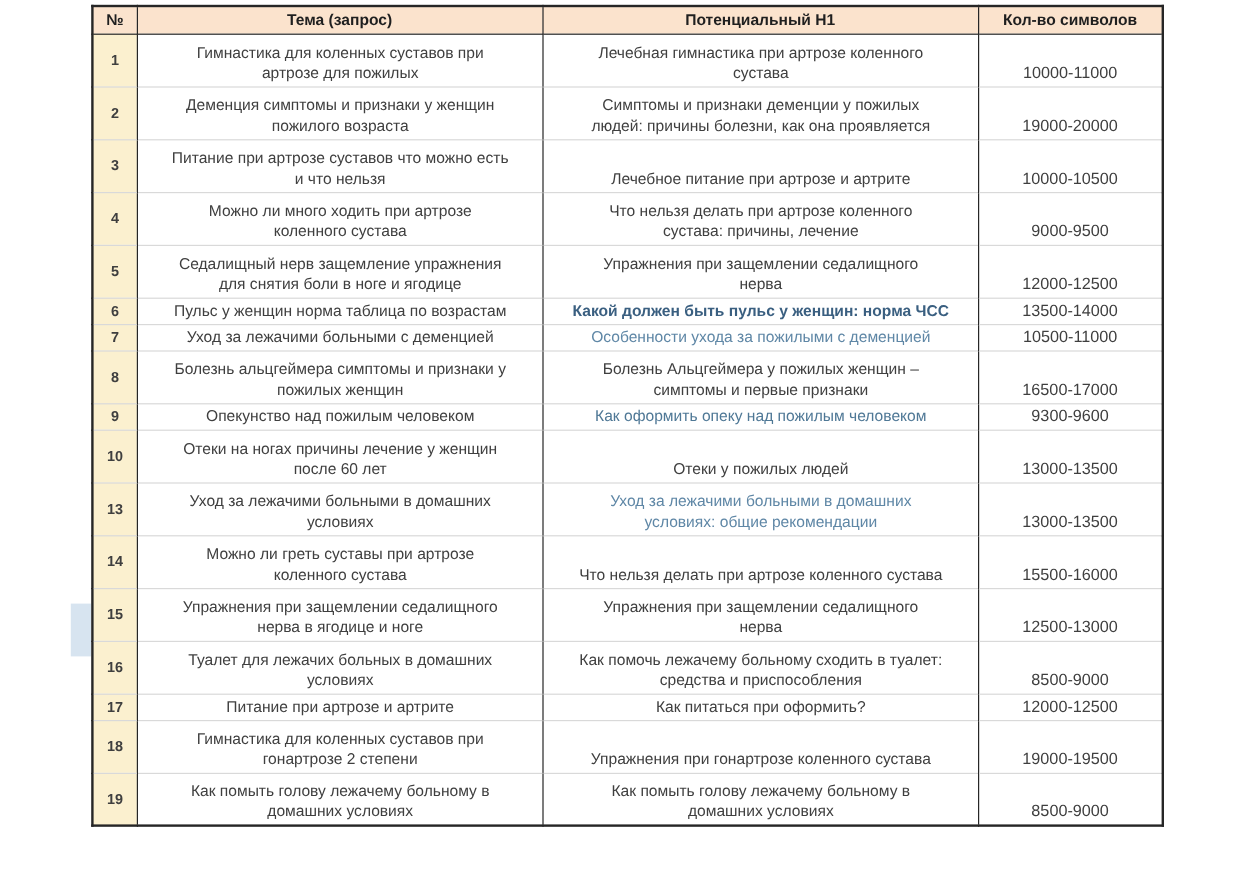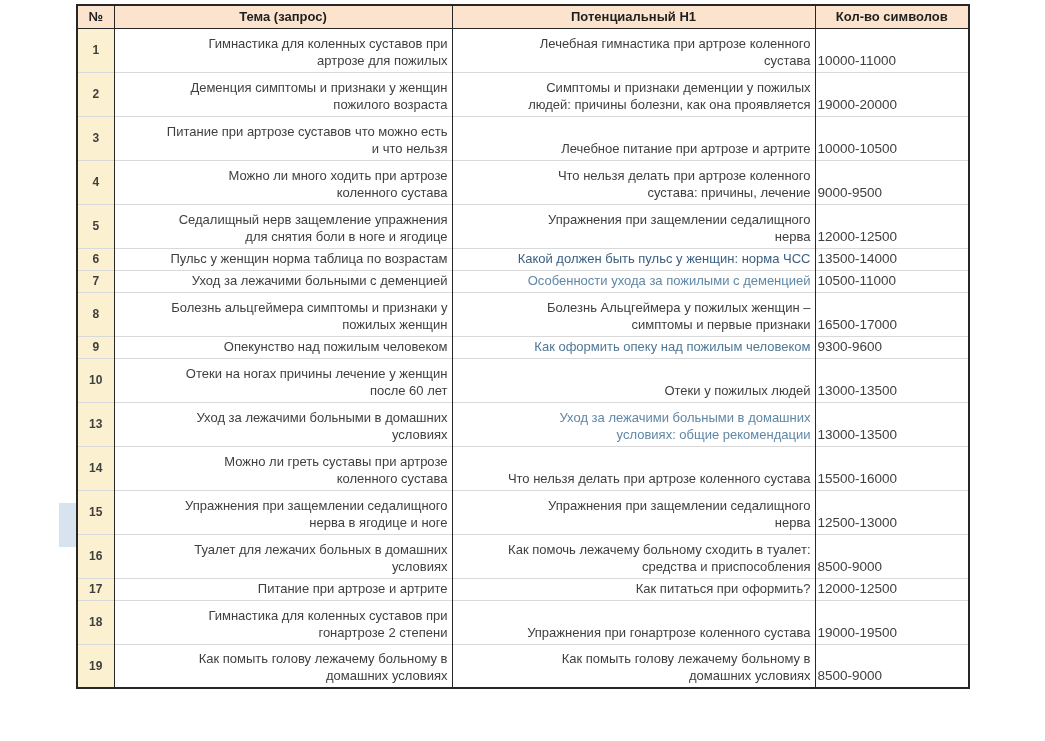--- a/index.html
+++ b/index.html
@@ -52,27 +52,28 @@
     font-weight: bold;
     text-align: center;
     vertical-align: middle;
     padding: 0 2px;
   }
   td.cell-topic, td.cell-h1 {
     color: #3f3f3f;
     font-size: 13px;
     line-height: 17px;
     vertical-align: bottom;
-    text-align: right;
+    text-align: center;
     padding: 1px 4px 3px 5px;
     white-space: pre-line;
   }
   td.cell-chars {
     color: #3f3f3f;
     font-size: 13.5px;
+    text-align: center;
     vertical-align: bottom;
     padding: 1px 2px 4px 2px;
   }
   .selection-artifact {
     position: absolute;
     left: 59px;
     top: 503px;
     width: 17px;
     height: 44px;
     background: #d7e4f0;
@@ -136,21 +137,21 @@
       <td class="cell-num">5</td>
       <td class="cell-topic">Седалищный нерв защемление упражнения
 для снятия боли в ноге и ягодице</td>
       <td class="cell-h1">Упражнения при защемлении седалищного
 нерва</td>
       <td class="cell-chars">12000-12500</td>
     </tr>
         <tr class="single">
       <td class="cell-num">6</td>
       <td class="cell-topic">Пульс у женщин норма таблица по возрастам</td>
-      <td class="cell-h1" style="color: rgb(58, 95, 128);">Какой должен быть пульс у женщин: норма ЧСС</td>
+      <td class="cell-h1" style="color: rgb(58, 95, 128); font-weight: bold;">Какой должен быть пульс у женщин: норма ЧСС</td>
       <td class="cell-chars">13500-14000</td>
     </tr>
         <tr class="single">
       <td class="cell-num">7</td>
       <td class="cell-topic">Уход за лежачими больными с деменцией</td>
       <td class="cell-h1" style="color: rgb(95, 135, 166);">Особенности ухода за пожилыми с деменцией</td>
       <td class="cell-chars">10500-11000</td>
     </tr>
         <tr class="double">
       <td class="cell-num">8</td>

